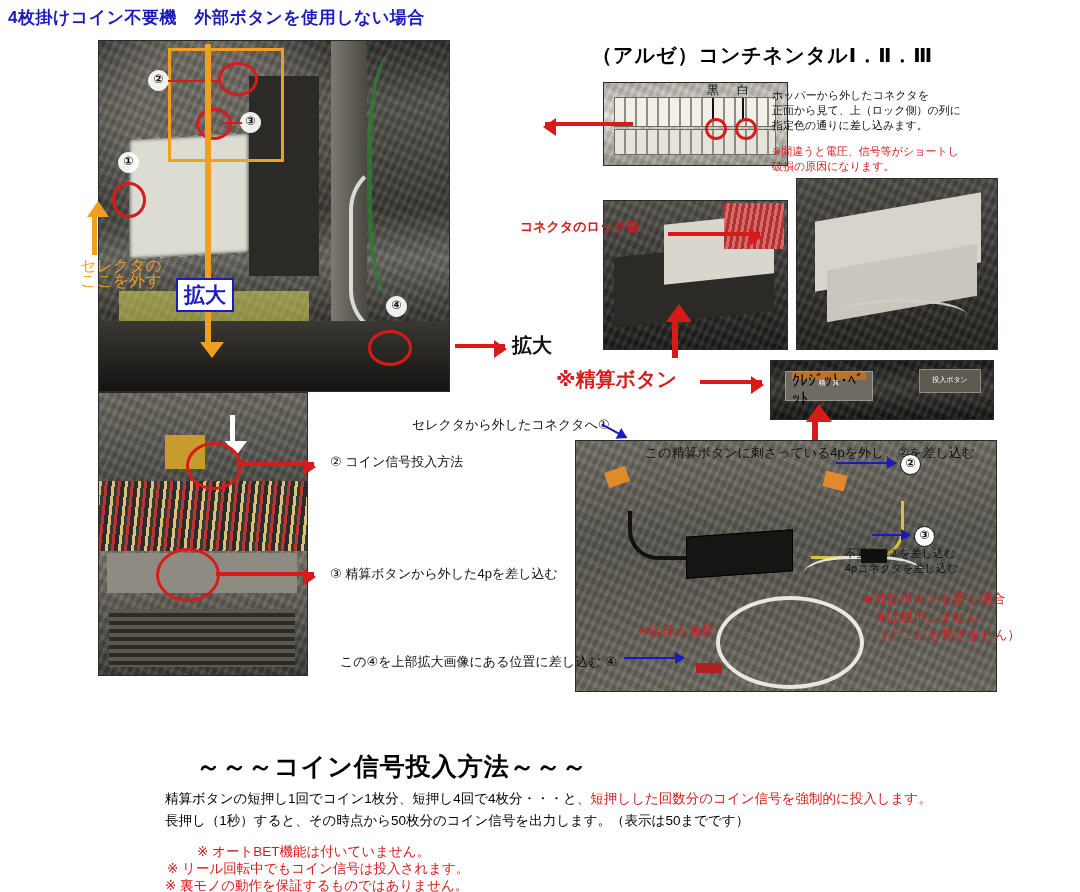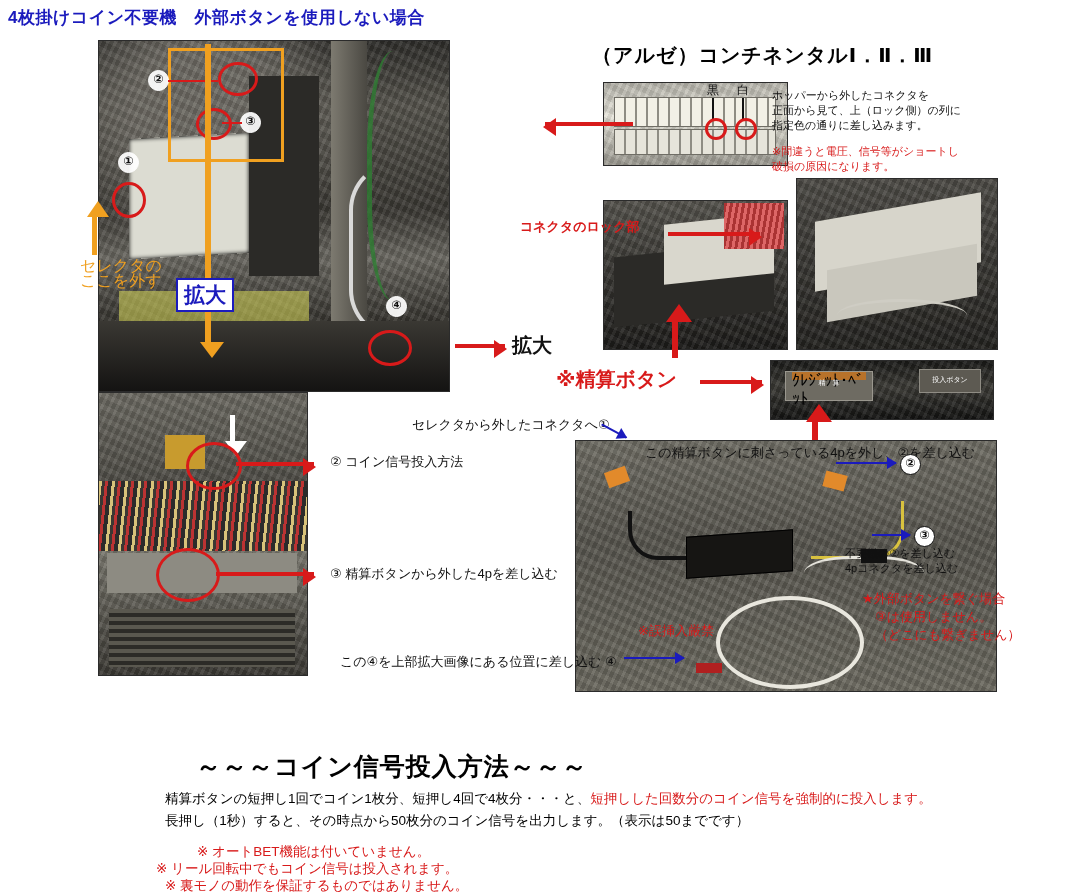--- a/index.html
+++ b/index.html
@@ -266,14 +266,14 @@
 　③は使用しません。
 　（どこにも繋ぎません）</div>
 
 <div class="abs txt" style="left:340px;top:646px;margin-top:7px;">この④を上部拡大画像にある位置に差し込む ④</div>
 <div class="abs line-blue" style="left:624px;top:657px;width:60px;"></div>
 
 <div class="abs bottom-head" style="left:196px;top:750px;">～～～コイン信号投入方法～～～</div>
 <div class="abs bot-line" style="left:165px;top:790px;"><span>精算ボタンの短押し1回でコイン1枚分、短押し4回で4枚分・・・と、</span><span class="txt-red">短押しした回数分のコイン信号を強制的に投入します。</span></div>
 <div class="abs bot-line" style="left:165px;top:812px;">長押し（1秒）すると、その時点から50枚分のコイン信号を出力します。（表示は50までです）</div>
 <div class="abs bot-line txt-red" style="left:165px;top:843px;margin-left:32px;">※ オートBET機能は付いていません。</div>
-<div class="abs bot-line txt-red" style="left:156px;top:860px;">※ リール回転中でもコイン信号は投入されます。</div>
+<div class="abs bot-line txt-red" style="left:167px;top:860px;">※ リール回転中でもコイン信号は投入されます。</div>
 <div class="abs bot-line txt-red" style="left:165px;top:877px;">※ 裏モノの動作を保証するものではありません。</div>
 
 </body></html>

